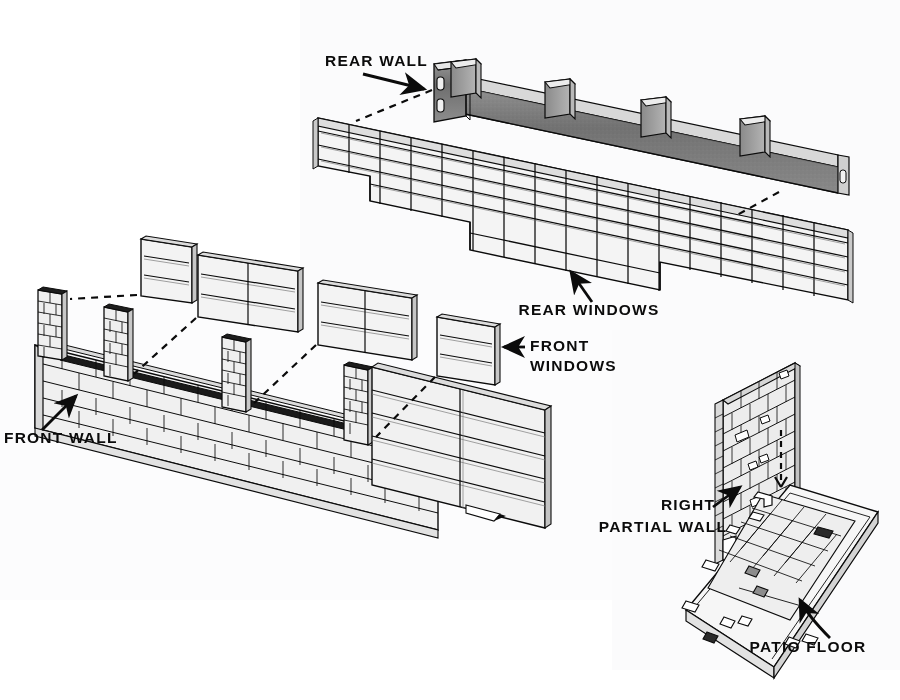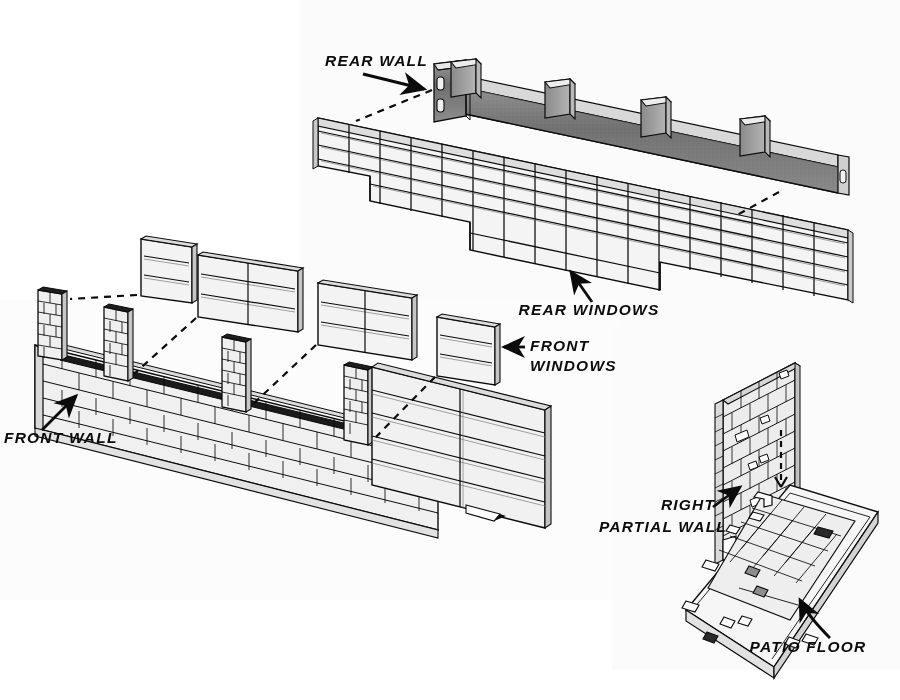--- a/index.html
+++ b/index.html
@@ -3,21 +3,21 @@
 <meta charset="utf-8">
 <style>
   html,body{margin:0;padding:0;}
   body{
     width:900px;height:700px;
     background:#ffffff;
     font-family:"Liberation Sans", sans-serif;
     overflow:hidden;
     position:relative;
   }
-  #stage{position:absolute;left:0;top:0;width:900px;height:700px;font-style:italic;}
+  #stage{position:absolute;left:0;top:0;width:900px;height:700px;}
   svg#fig{display:block;width:900px;height:700px;}
   .lbl{
     font-family:"Liberation Sans", sans-serif;
     font-weight:bold;
     font-size:15.5px;
     letter-spacing:1.2px;
     fill:#0b0b0b;
   }
 </style>
 </head>

